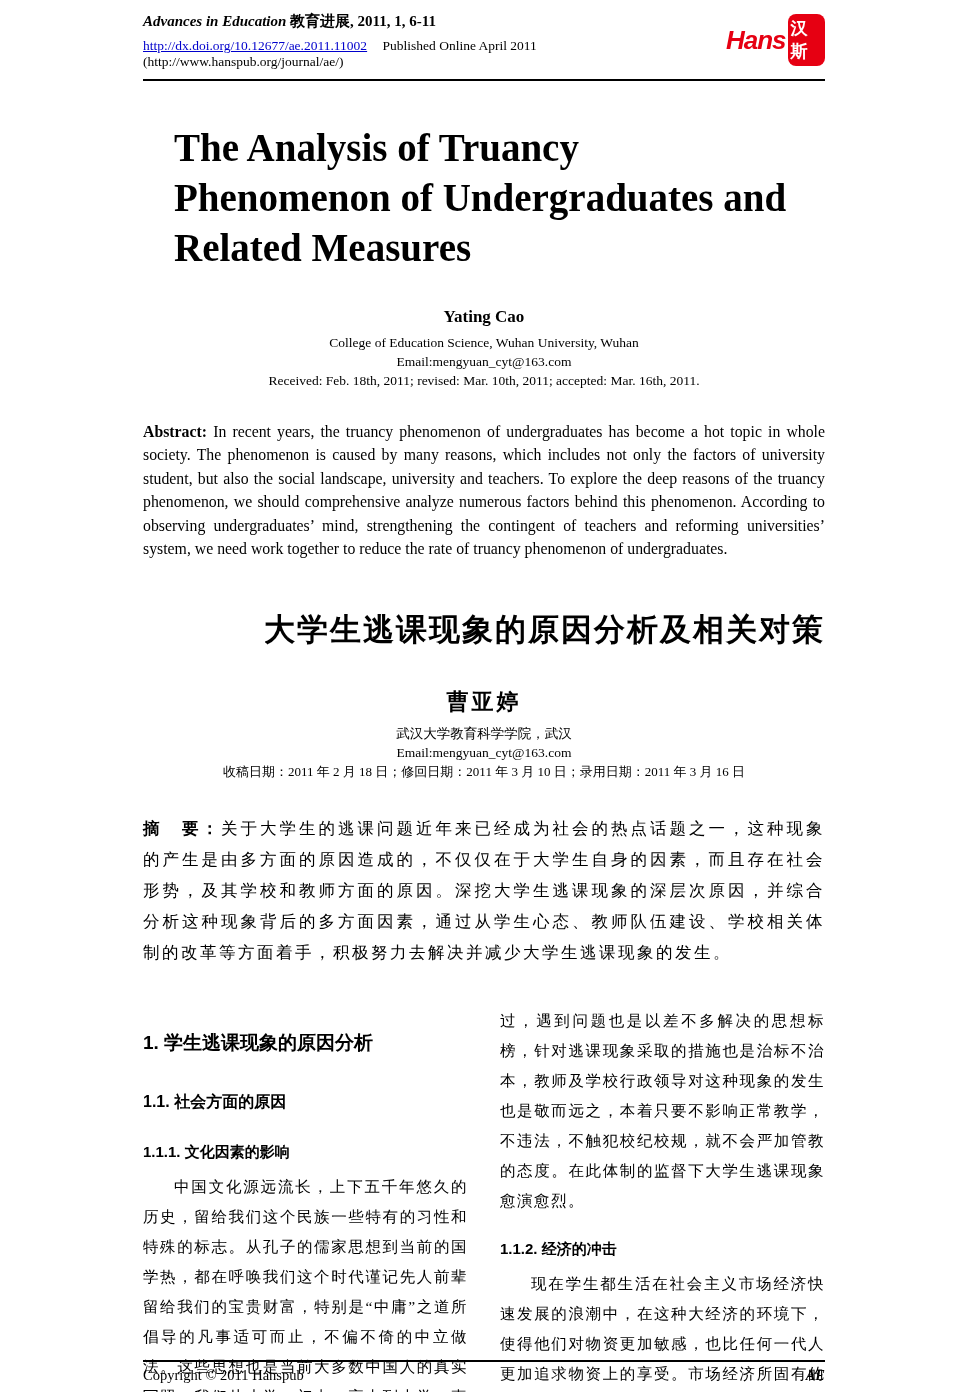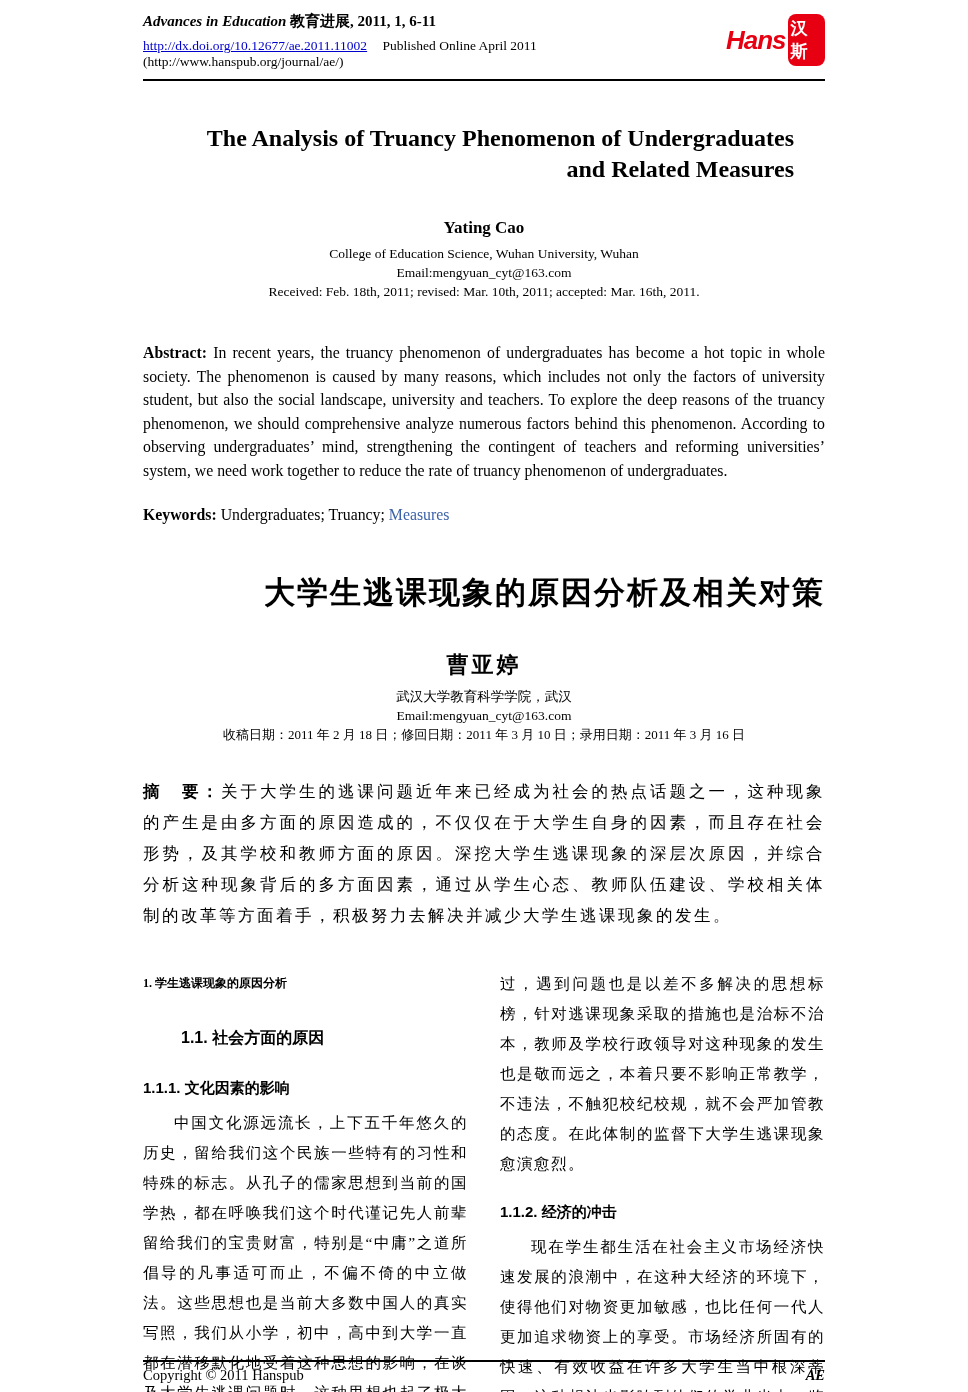--- a/index.html
+++ b/index.html
@@ -17,43 +17,43 @@
   .journal-en { font-style:italic; }
   .doi-line { font-size:13.5px; margin-top:7px; }
   .doi-link { color:var(--link-blue,#0000cc); text-decoration:underline; cursor:pointer; }
   .published { margin-left:12px;text-align:right; }
   .rule { border-top:2px solid #000; margin-top:9px; }
   .logo { display:flex; align-items:center; margin-top:2px; font-family:"Liberation Sans","DejaVu Sans",sans-serif; }
   .logo-hans { color:var(--logo-red,#e60012); font-weight:bold; font-style:italic; font-size:26px; letter-spacing:-1px; }
   .logo-cn { background:var(--logo-red,#e60012); color:#fff; font-weight:bold; font-size:17px; padding:3px 3px; border-radius:8px; margin-left:2px; }
 
   
-  .title-en { margin:42px auto 0; max-width:620px; text-align:right; font-size:24px; line-height:1.28; font-weight:bold; }
+  .title-en { margin:42px auto 0; max-width:620px; text-align:left; font-size:39px; line-height:1.28; font-weight:bold; }
   .author-block { text-align:center; margin-top:34px; }
   .author-name { font-size:17px; font-weight:bold; margin-bottom:6px; }
   .author-line { font-size:13.5px; line-height:19px; }
-  .abstract { margin-top:40px; font-size:15.8px; line-height:23.5px; text-align:justify; }
+  .abstract { margin-top:30px; font-size:15.8px; line-height:23.5px; text-align:justify; }
   .b { font-weight:bold; }
   .keywords { margin-top:24px; font-size:15.8px; }
   .kw-blue { color:var(--keyword-blue,#3c62a8); }
 
   
   .title-cn { margin-top:48px; text-align:right; font-size:31px; font-weight:bold; font-family:"Liberation Sans","DejaVu Sans",sans-serif; letter-spacing:2px; }
   .author-block.cn { margin-top:36px; }
   .author-name-cn { font-size:22px; font-weight:bold; margin-bottom:7px; letter-spacing:3px; }
   .received-cn { font-size:13px; }
   .abstract-cn { margin-top:32px; font-size:16.5px; line-height:31px; letter-spacing:2.5px; text-align:justify; }
   .b-cn { font-weight:bold; font-family:"Liberation Sans","DejaVu Sans",sans-serif; }
   .keywords-cn { margin-top:26px; font-size:16px; letter-spacing:1.5px; }
 
   
   .columns { display:flex; gap:32px; margin-top:38px; }
   .col { width:405px; }
-  .sec1 { font-size:12px; font-weight:bold; font-family:Liberation Serif, serif; margin-top:6px; }
-  .sec2 { font-size:16px; font-weight:bold; font-family:"Liberation Sans","DejaVu Sans",sans-serif; margin-top:36px;margin-left:38px; }
+  .sec1 { font-size:19px; font-weight:bold; font-family:Liberation Sans, sans-serif; margin-top:24px; }
+  .sec2 { font-size:16px; font-weight:bold; font-family:"Liberation Sans","DejaVu Sans",sans-serif; margin-top:36px; }
   .sec3 { font-size:15px; font-weight:bold; font-family:"Liberation Sans","DejaVu Sans",sans-serif; margin-top:30px; }
   .body-p { font-size:15.5px; line-height:30px; letter-spacing:1.5px; text-align:justify; margin-top:10px; }
   .indent { text-indent:2em; }
   .col > .body-p:first-child { margin-top:0; }
   .sec3.mt { margin-top:24px; }
 
   
   footer { position:absolute; left:63px; right:63px; bottom:8px; }
   .footer-rule { border-top:2px solid #000; }
   .footer-row { display:flex; justify-content:space-between; font-size:14.5px; padding-top:5px; }
@@ -89,21 +89,20 @@
 
     <div class="author-block">
       <div class="author-name">Yating Cao</div>
       <div class="author-line">College of Education Science, Wuhan University, Wuhan</div>
       <div class="author-line">Email:mengyuan_cyt@163.com</div>
       <div class="author-line">Received: Feb. 18th, 2011; revised: Mar. 10th, 2011; accepted: Mar. 16th, 2011.</div>
     </div>
 
     <p class="abstract"><span class="b">Abstract:</span><span> In recent years, the truancy phenomenon of undergraduates has become a hot topic in whole society. The phenomenon is caused by many reasons, which includes not only the factors of university student, but also the social landscape, university and teachers. To explore the deep reasons of the truancy phenomenon, we should comprehensive analyze numerous factors behind this phenomenon. According to observing undergraduates’ mind, strengthening the contingent of teachers and reforming universities’ system, we need work together to reduce the rate of truancy phenomenon of undergraduates.</span></p>
 
-    <p class="keywords"><span class="b">Keywords:</span><span> Undergraduates; Truancy; </span><span class="kw-blue">Measures</span></p>
 
     <h2 class="title-cn">大学生逃课现象的原因分析及相关对策</h2>
 
     <div class="author-block cn">
       <div class="author-name-cn">曹亚婷</div>
       <div class="author-line">武汉大学教育科学学院，武汉</div>
       <div class="author-line">Email:mengyuan_cyt@163.com</div>
       <div class="author-line received-cn">收稿日期：2011 年 2 月 18 日；修回日期：2011 年 3 月 10 日；录用日期：2011 年 3 月 16 日</div>
     </div>
 

